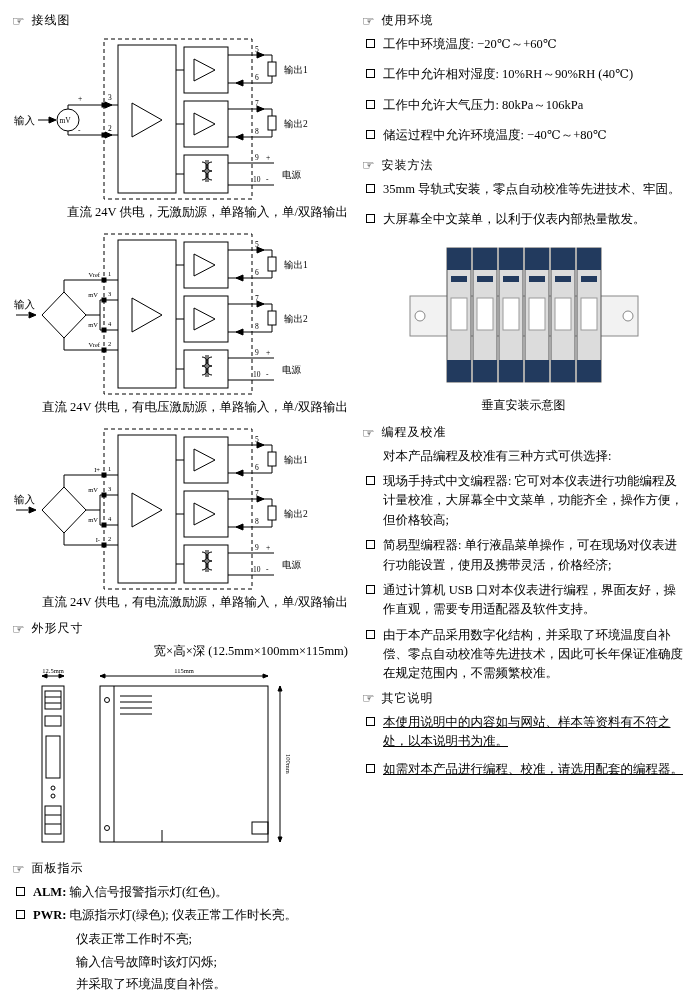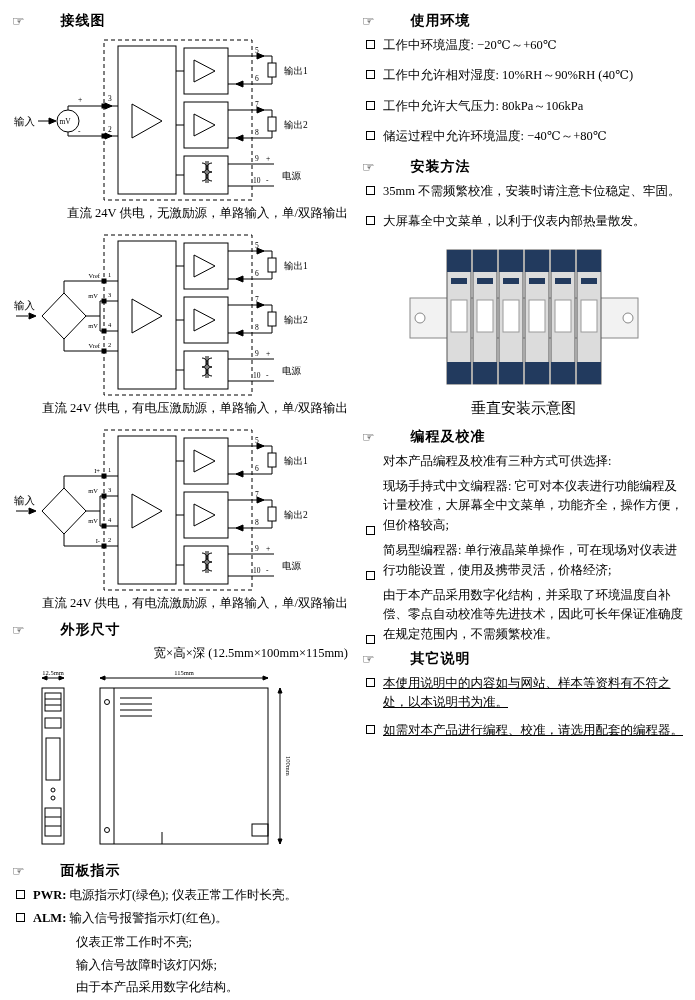--- a/index.html
+++ b/index.html
@@ -8,35 +8,35 @@
     width:695px; height:1000px; position:relative; overflow:hidden;
     font-family:"Liberation Serif","DejaVu Serif",serif;
     color:#000; font-size:12.5px;
   }
   .page { display:flex; gap:14px; padding:8px 10px 0 12px; }
   .col-left  { width:336px; flex:none; }
   .col-right { flex:1; min-width:0; }
 
   .sec-head { display:flex; align-items:center; gap:7px; margin:4px 0 6px 0; }
   .hand { font-family:"DejaVu Sans",sans-serif; font-size:14px; line-height:1; }
-  .sec-title { font-weight:bold; font-size:14px; letter-spacing:1px;margin-left:29px; }
+  .sec-title { font-weight:normal; font-size:12px; letter-spacing:1px; }
 
   .li { display:flex; gap:8px; line-height:1.55; margin:0 0 8px 4px; }
   .li .chk { width:9px; height:9px; border:1px solid #000; flex:none; margin-top:4px; }
   .li .li-text { flex:1; }
 
   .env .li { margin-bottom:11px; }
   .inst .li { margin-bottom:11px; }
-  .prog .li { margin-bottom:6px;align-items:flex-end; }
+  .prog .li { margin-bottom:6px; }
   .other .li { margin-bottom:8px;text-decoration:underline; }
 
   .intro { margin:0 0 6px 21px; line-height:1.5; }
 
   .caption { text-align:right; font-size:12.5px; margin:1px 0 9px 0; }
-  .fig-caption { text-align:center; font-size:15px; margin:3px 0 10px 0; }
+  .fig-caption { text-align:center; font-size:12px; margin:3px 0 10px 0; }
 
   .dim-spec { margin:2px 0 4px 24px; font-size:12.5px;text-align:right; }
 
   .svg-wrap { display:block; }
   .center { text-align:center; }
 
   svg text { font-family:"Liberation Serif","DejaVu Serif",serif; fill:#000; stroke:none; }
   .t6 { font-size:6.5px; }
   .t7 { font-size:7.5px; }
   .t9 { font-size:9.5px; }
@@ -296,29 +296,29 @@
     </svg>
 
     <div class="sec-head panel">
       <span class="hand">☞</span>
       <span class="sec-title">面板指示</span>
     </div>
 
     <div class="panel">
       <div class="li">
         <span class="chk"></span>
+        <span class="li-text"><span class="b">ALM:</span> <span>输入信号报警指示灯(红色)。</span></span>
+      </div>
+      <div class="li">
+        <span class="chk"></span>
         <span class="li-text"><span class="b">PWR:</span> <span>电源指示灯(绿色); 仪表正常工作时长亮。</span></span>
-      </div>
-      <div class="li">
-        <span class="chk"></span>
-        <span class="li-text"><span class="b">ALM:</span> <span>输入信号报警指示灯(红色)。</span></span>
       </div>
       <div class="sub-line">仪表正常工作时不亮;</div>
       <div class="sub-line">输入信号故障时该灯闪烁;</div>
-      <div class="sub-line">由于本产品采用数字化结构。</div>
+      <div class="sub-line">并采取了环境温度自补偿。</div>
     </div>
   </div>
 
   <div class="col-right">
 
     <div class="sec-head">
       <span class="hand">☞</span>
       <span class="sec-title">使用环境</span>
     </div>
     <div class="env">
@@ -340,21 +340,21 @@
       </div>
     </div>
 
     <div class="sec-head">
       <span class="hand">☞</span>
       <span class="sec-title">安装方法</span>
     </div>
     <div class="inst">
       <div class="li">
         <span class="chk"></span>
-        <span class="li-text">35mm 不需频繁校准，安装时请注意卡位稳定、牢固。</span>
+        <span class="li-text">35mm 导轨式安装，零点自动校准等先进技术、牢固。</span>
       </div>
       <div class="li">
         <span class="chk"></span>
         <span class="li-text">大屏幕全中文菜单，以利于仪表内部热量散发。</span>
       </div>
     </div>
 
     <div class="center">
       <svg width="240" height="150" viewBox="0 0 240 150">
         <rect x="6" y="56" width="228" height="40" fill="#f2f2f2" stroke="#888"></rect>
@@ -415,20 +415,24 @@
       <div class="li">
         <span class="chk"></span>
         <span class="li-text">现场手持式中文编程器: 它可对本仪表进行功能编程及计量校准，大屏幕全中文菜单，功能齐全，操作方便，但价格较高;</span>
       </div>
       <div class="li">
         <span class="chk"></span>
         <span class="li-text">简易型编程器: 单行液晶菜单操作，可在现场对仪表进行功能设置，使用及携带灵活，价格经济;</span>
       </div>
       <div class="li">
         <span class="chk"></span>
+        <span class="li-text">通过计算机 USB 口对本仪表进行编程，界面友好，操作直观，需要专用适配器及软件支持。</span>
+      </div>
+      <div class="li">
+        <span class="chk"></span>
         <span class="li-text">由于本产品采用数字化结构，并采取了环境温度自补偿、零点自动校准等先进技术，因此可长年保证准确度在规定范围内，不需频繁校准。</span>
       </div>
     </div>
 
     <div class="sec-head">
       <span class="hand">☞</span>
       <span class="sec-title">其它说明</span>
     </div>
     <div class="other">
       <div class="li">

